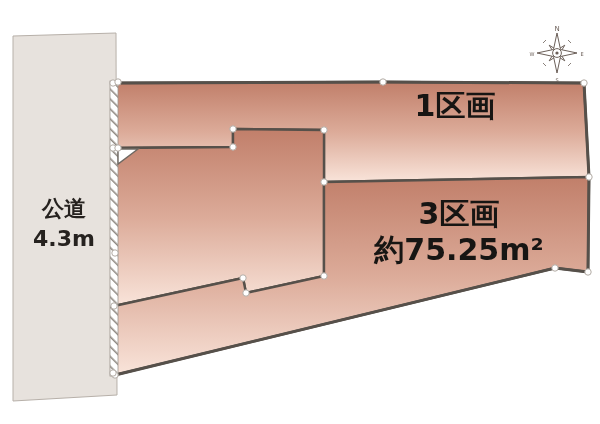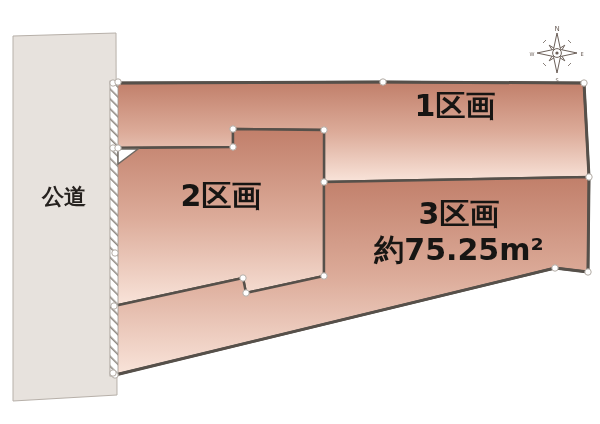--- a/index.html
+++ b/index.html
@@ -8,21 +8,21 @@
     font-family:"DejaVu Sans","Liberation Sans",sans-serif;
   }
   #diagram-svg{position:absolute;left:0;top:0;}
   .plot-label{
     position:absolute;transform:translateX(-50%);text-align:center;
     color:#171513;font-weight:bold;font-size:30px;line-height:36px;
     white-space:nowrap;letter-spacing:0px;
   }
   .road-label{
     position:absolute;transform:translateX(-50%);text-align:center;
-    color:#26221f;font-weight:600;font-size:22px;line-height:30px;white-space:nowrap;
+    color:#26221f;font-weight:600;font-size:22px;line-height:30px;white-space:nowrap;margin-top:12px;
   }
 </style>
 </head>
 <body>
 
 <div id="stage">
 
   <svg id="diagram-svg" width="600" height="424" viewBox="0 0 600 424">
     <defs>
       <linearGradient id="plotGrad" x1="0" y1="0" x2="0" y2="1">
@@ -92,25 +92,25 @@
         <text x="532" y="56" font-size="5">W</text>
       </g>
     </g>
   </svg>
 
   <div class="plot-label" style="left:455px;top:88px;">
     <div>1区画</div>
   </div>
 
   <div class="plot-label" style="left:221px;top:178px;">
-    <div>2区画</div>
   </div>
 
   <div class="plot-label" style="left:459px;top:196px;">
     <div>3区画</div>
     <div>約75.25m²</div>
   </div>
 
   <div class="road-label" style="left:64px;top:182px;">
     <div>公道</div>
+    <div>4.3m</div>
   </div>
 
 </div>
 
 </body></html>

